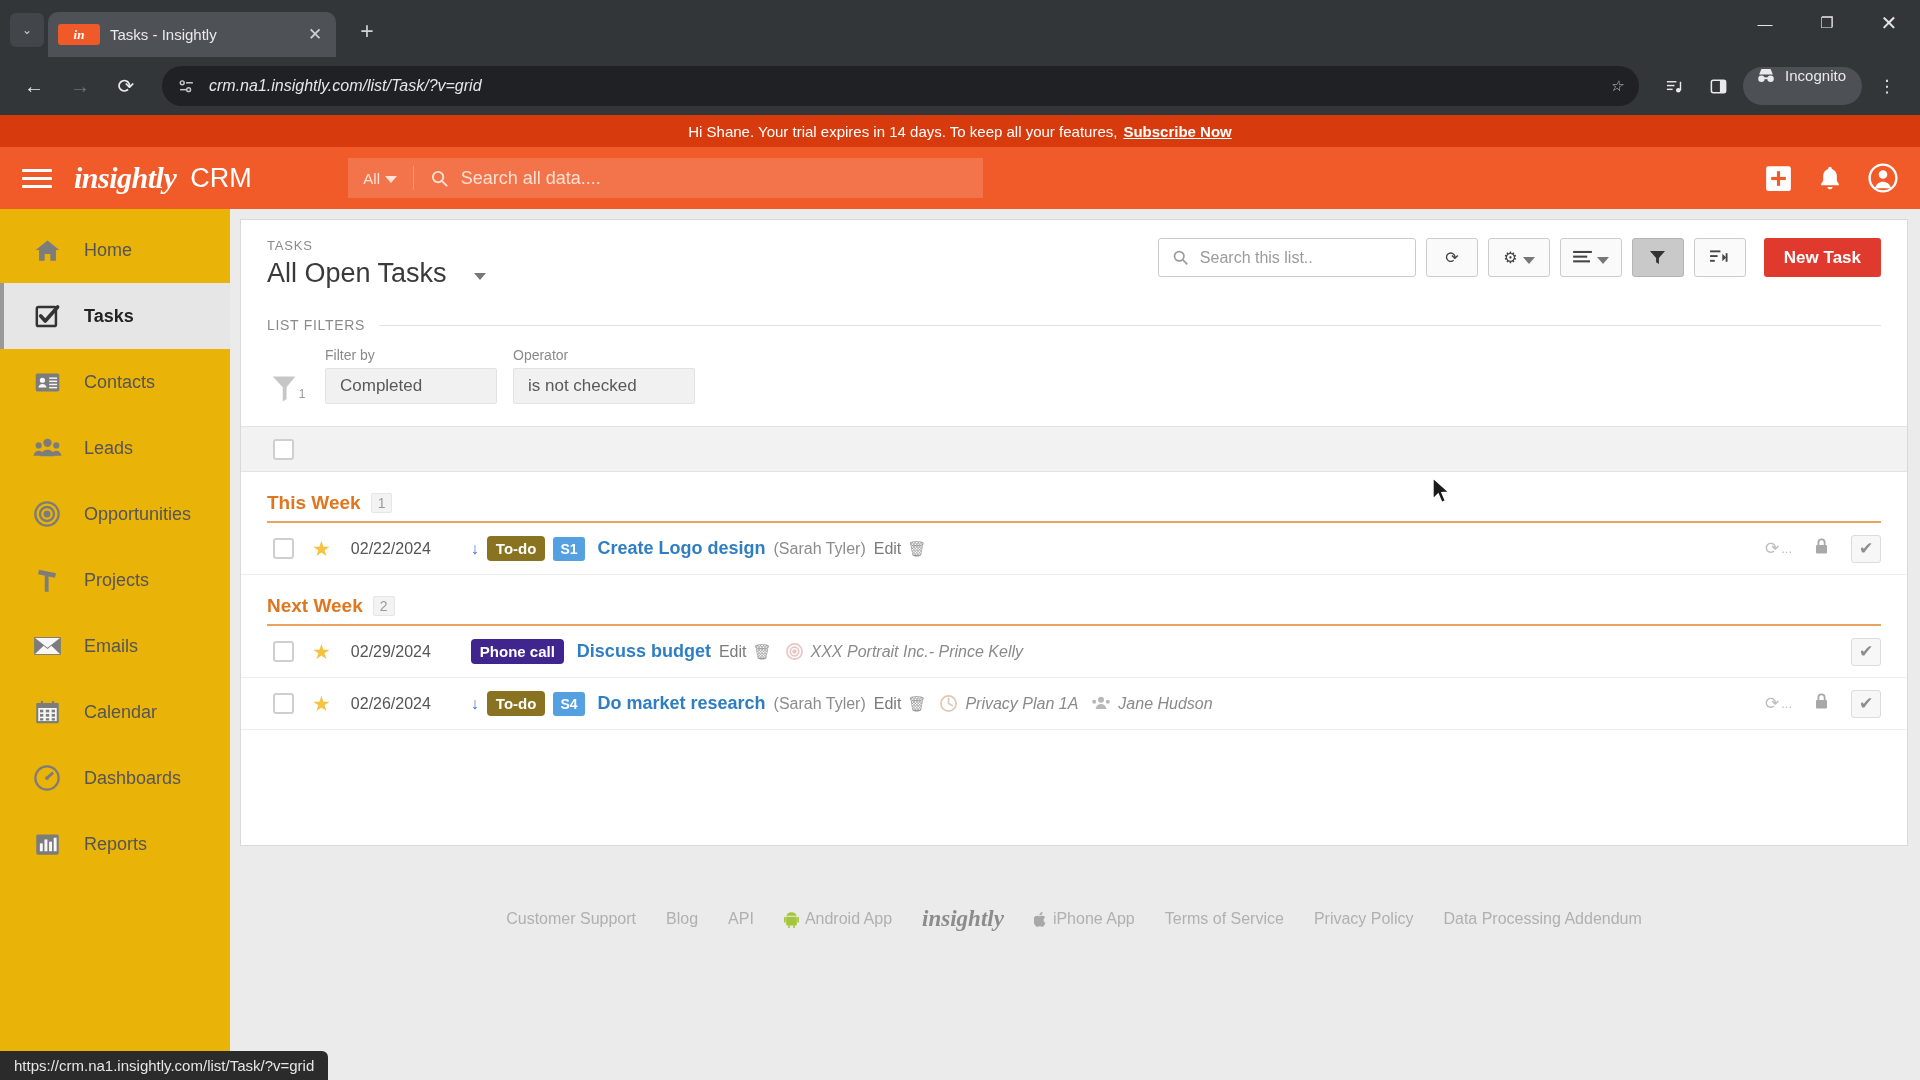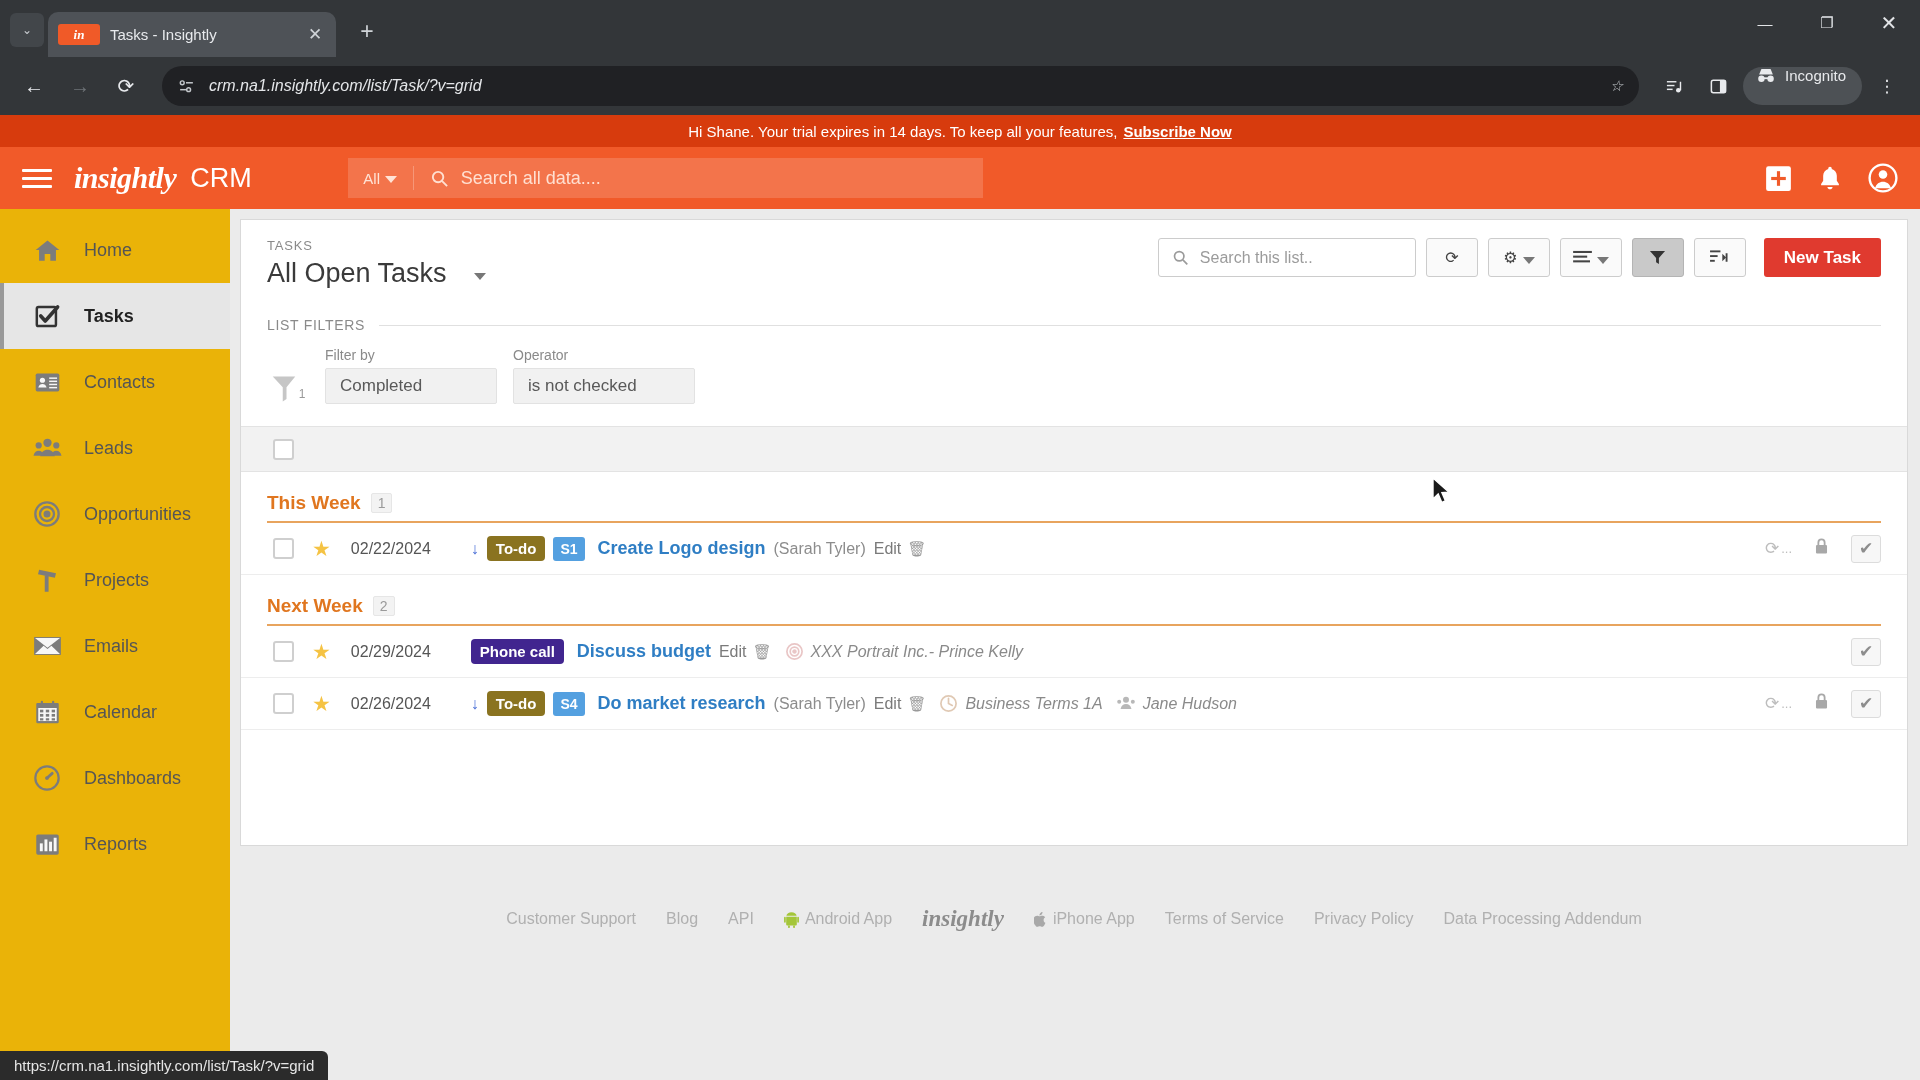--- a/index.html
+++ b/index.html
@@ -603,21 +603,21 @@
             <span class="t-title">Do market research</span>
             <span class="t-owner">(Sarah Tyler)</span>
             <span class="t-edit">Edit</span>
             <span class="t-trash">🗑</span>
             <span class="rel-ico">
               <svg width="19" height="19" viewBox="0 0 20 20" fill="none" stroke="#e0c9b4" stroke-width="1.8">
                 <circle cx="10" cy="10" r="8"></circle>
                   <path d="M10 4.5 L10 10 L14 12" stroke-linecap="round"></path>
               </svg>
             </span>
-            <span class="t-link">Business Terms 1A</span>
+            <span class="t-link">Privacy Plan 1A</span>
             <span class="rel-ico">
               <svg width="20" height="17" viewBox="0 0 22 18" fill="#b8b8b8">
                 <circle cx="11" cy="5" r="3.3"></circle>
                   <path d="M5 15c.8-3.6 2.9-5.4 6-5.4s5.2 1.8 6 5.4z"></path>
                 <circle cx="3.5" cy="7" r="2.2"></circle>
                   <circle cx="18.5" cy="7" r="2.2"></circle>
               </svg>
             </span>
             <span class="t-link">Jane Hudson</span>
             <span class="row-actions">

